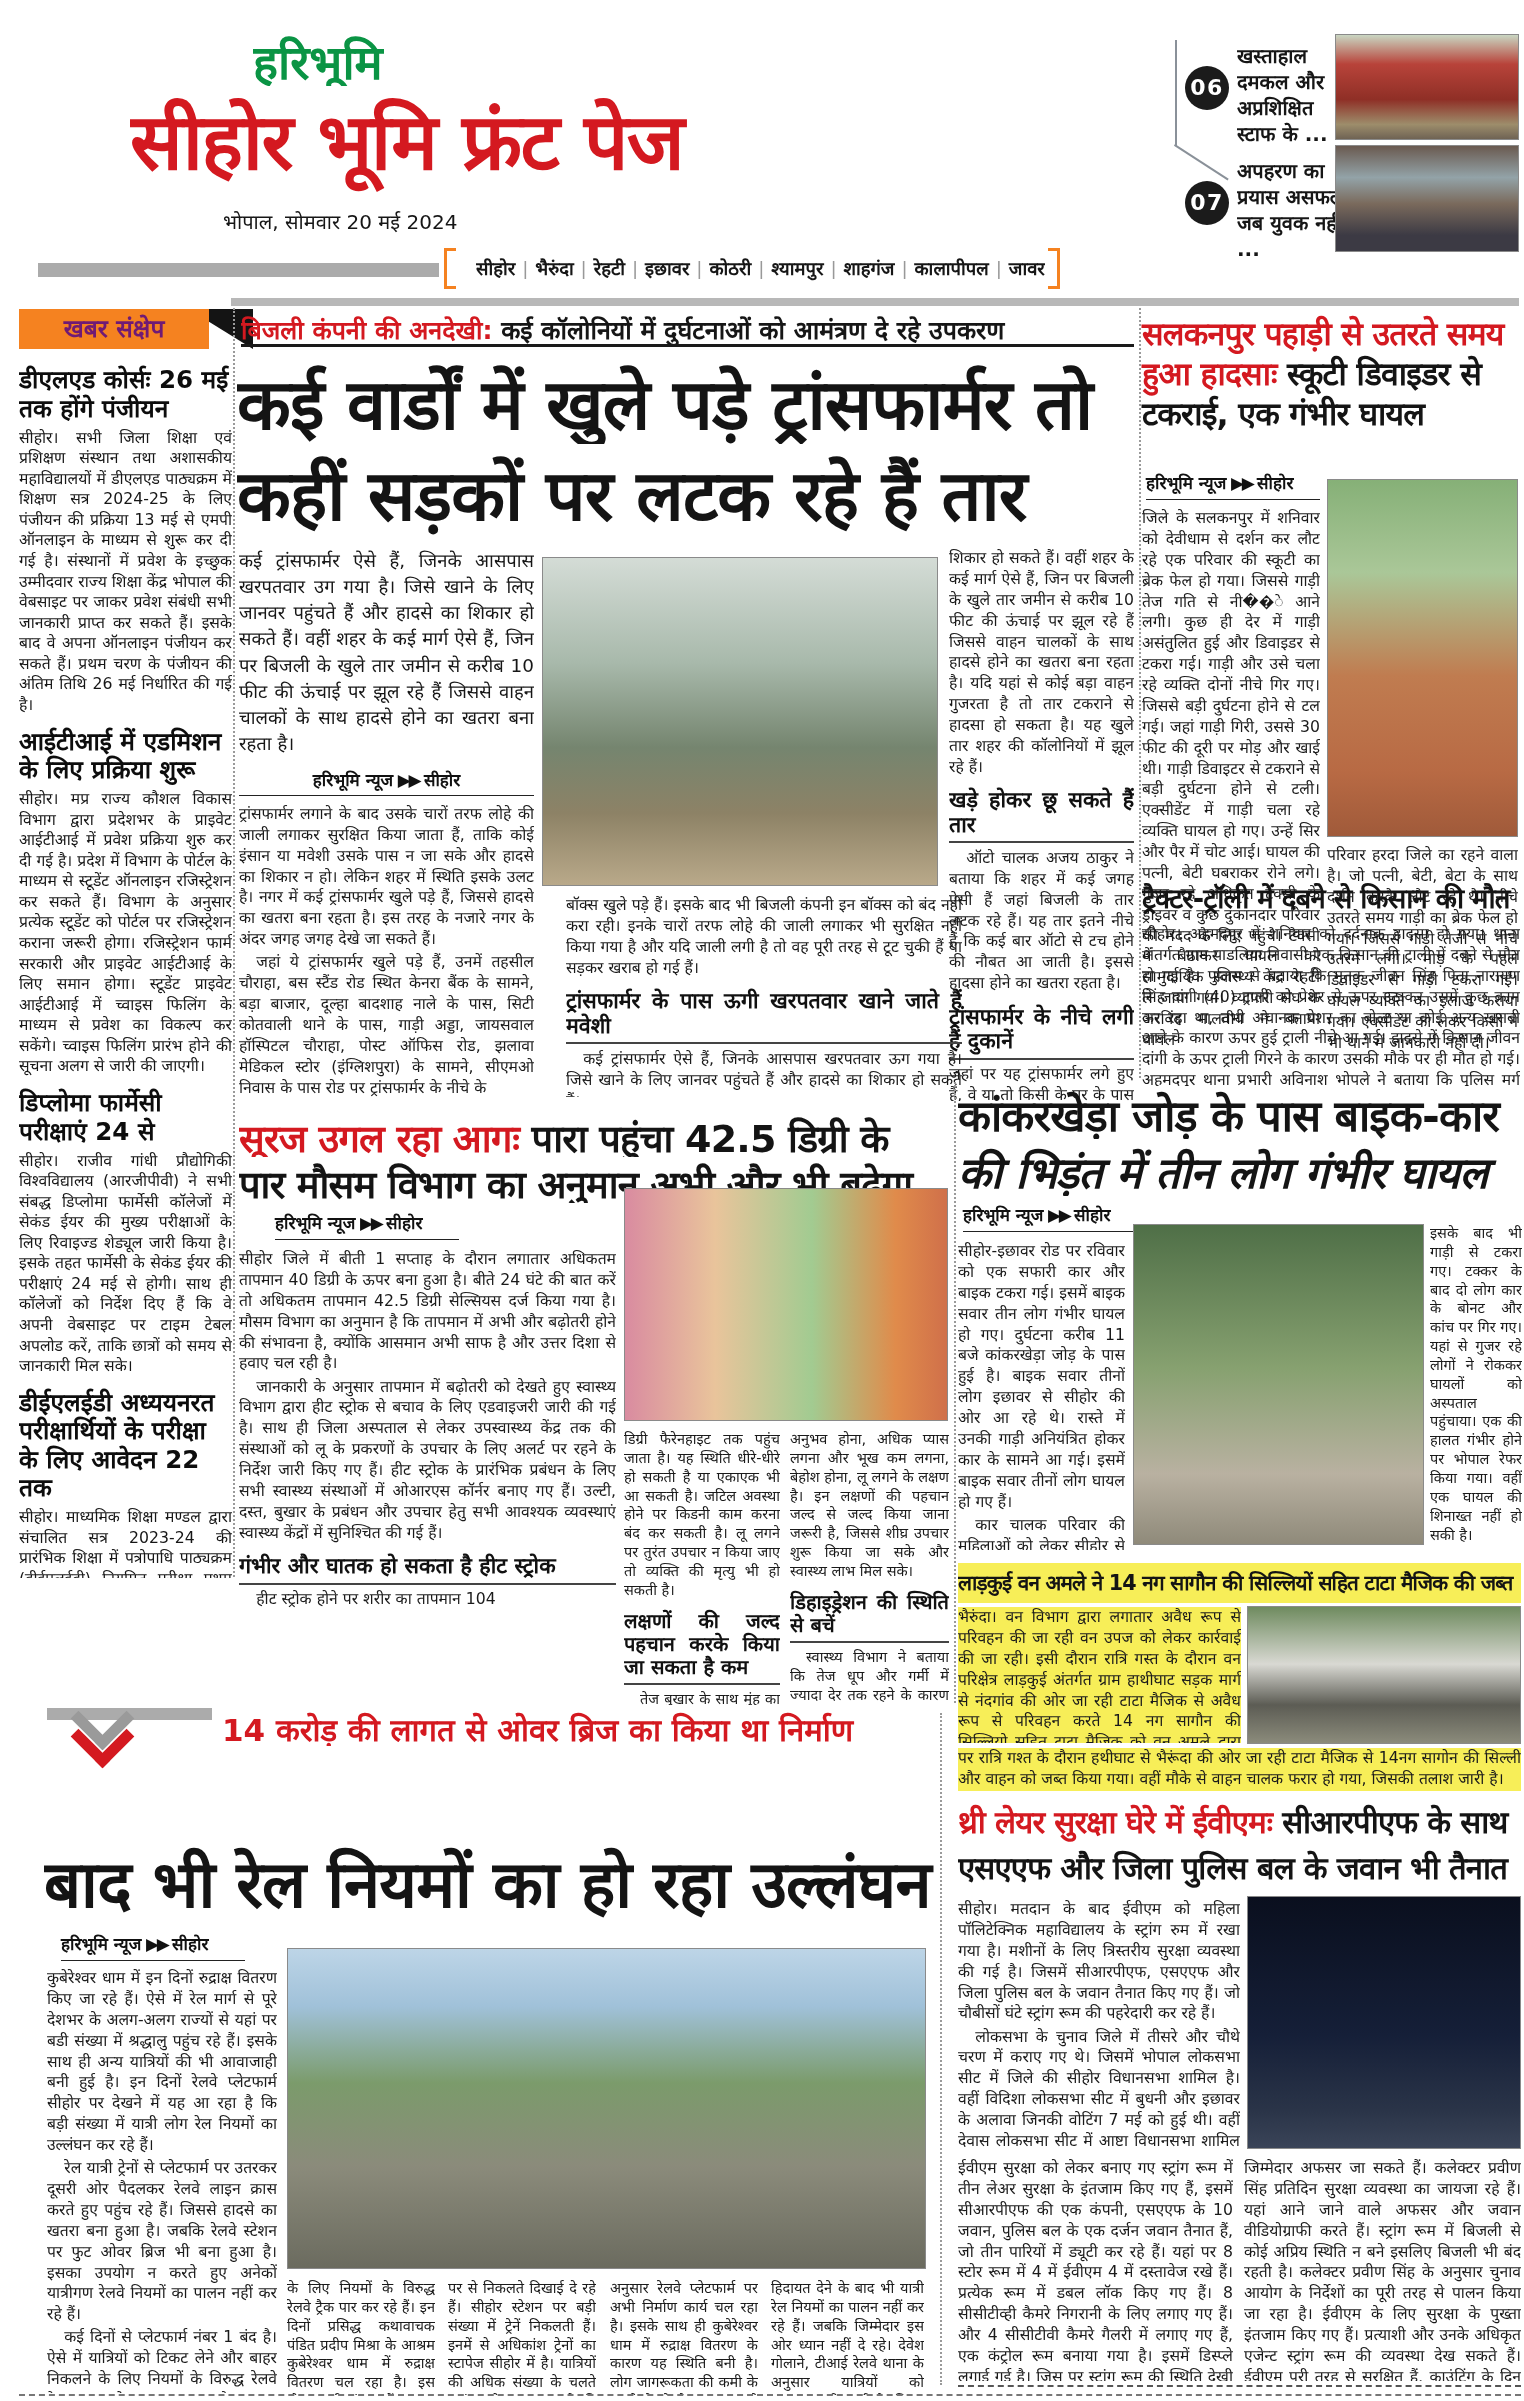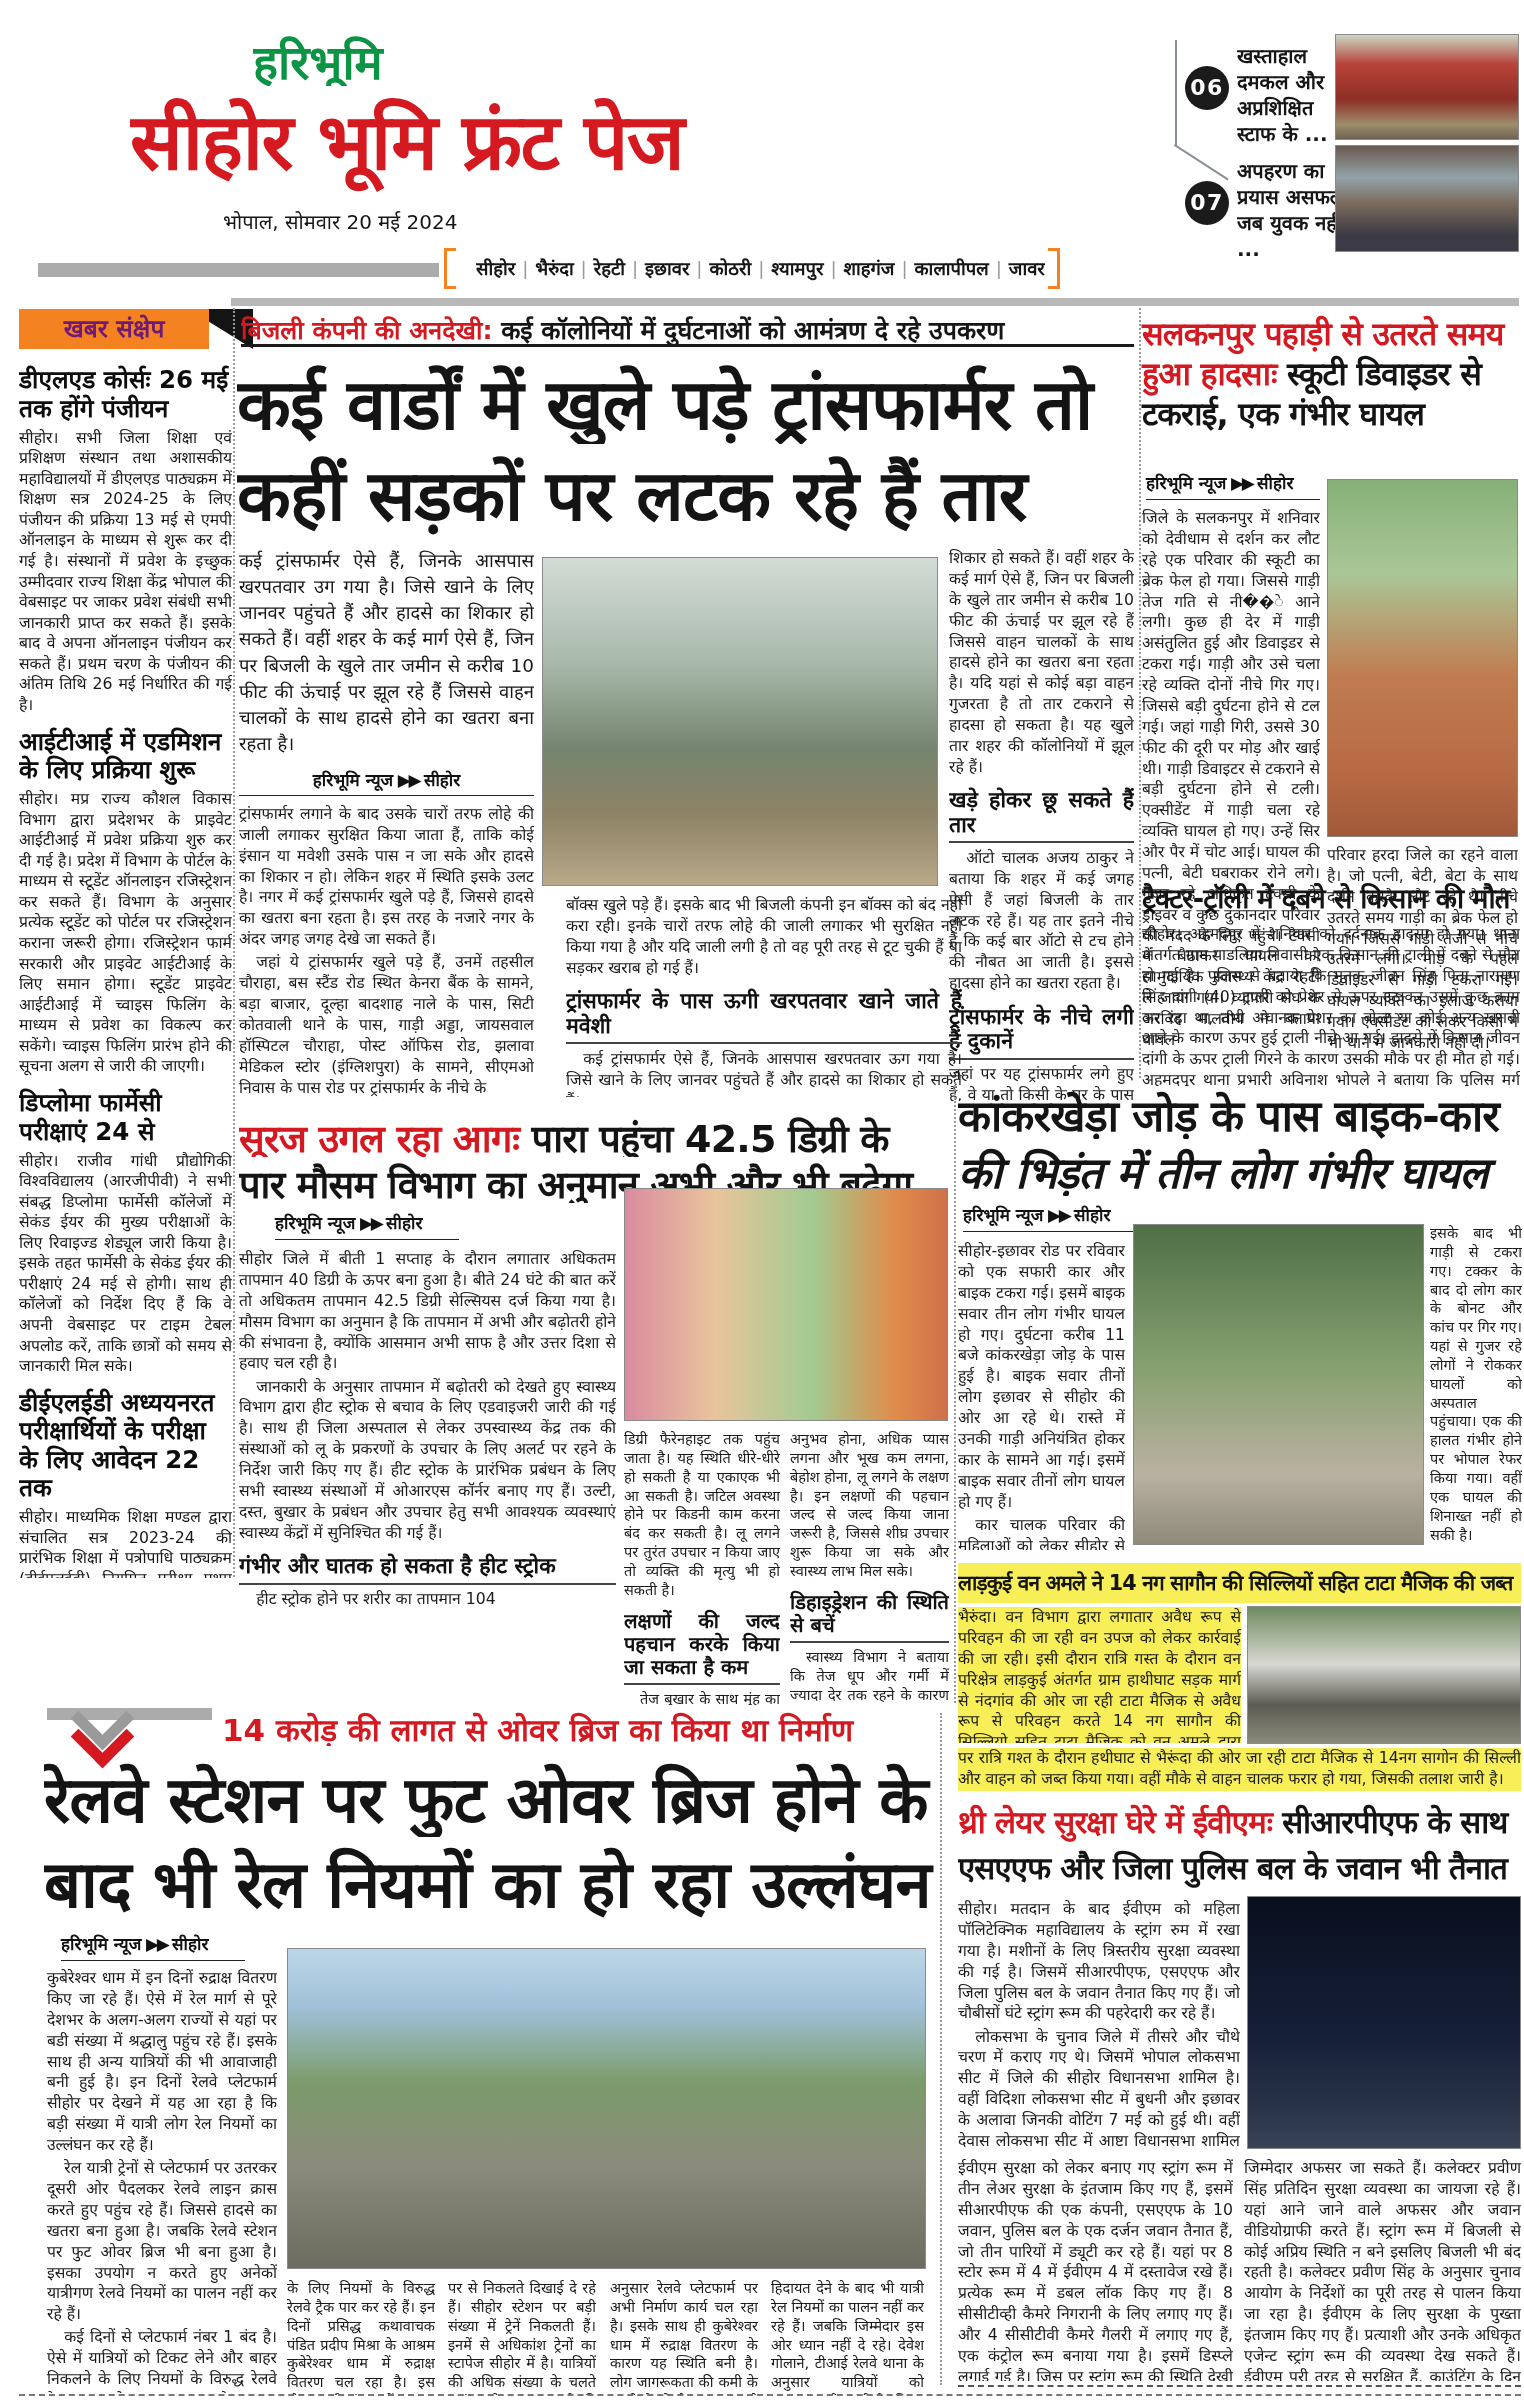--- a/index.html
+++ b/index.html
@@ -215,21 +215,20 @@
     <div class="para0">जिम्मेदार अफसर जा सकते हैं। कलेक्टर प्रवीण सिंह प्रतिदिन सुरक्षा व्यवस्था का जायजा रहे हैं। यहां आने जाने वाले अफसर और जवान वीडियोग्राफी करते हैं। स्ट्रांग रूम में बिजली से कोई अप्रिय स्थिति न बने इसलिए बिजली भी बंद रहती है। कलेक्टर प्रवीण सिंह के अनुसार चुनाव आयोग के निर्देशों का पूरी तरह से पालन किया जा रहा है। ईवीएम के लिए सुरक्षा के पुख्ता इंतजाम किए गए हैं। प्रत्याशी और उनके अधिकृत एजेन्ट स्ट्रांग रूम की व्यवस्था देख सकते हैं। ईवीएम पूरी तरह से सुरक्षित हैं, काउंटिंग के दिन स्ट्रांग रूम खोला जाएगा।</div>
   </div>
   <div class="abs" style="left:958px;top:2385px;width:563px;height:0;border-top:2.3px dashed #555;"></div>
 
   <div class="abs vdot" style="left:940px;top:1713px;height:672px;"></div>
 
   <div class="abs" style="left:47px;top:1708px;width:165px;height:12.2px;background:#ababab;"></div>
   <div class="abs chev" style="left:80px;top:1696px;"></div>
   <div class="abs chev redc" style="left:80px;top:1714px;"></div>
   <div class="abs ctr red fit" style="left:222px;top:1708px;width:704px;height:38px;font-size:31px;font-weight:700;">14 करोड़ की लागत से ओवर ब्रिज का किया था निर्माण</div>
-  <div class="abs ctr hl fit" style="left: 44px; top: 1754px; width: 894px; height: 83px; font-size: 64px;">रेलवे स्टेशन पर फुट ओवर ब्रिज होने के</div>
   <div class="abs ctr hl fit" style="left: 44px; top: 1838px; width: 894px; height: 83px; font-size: 65px;">बाद भी रेल नियमों का हो रहा उल्लंघन</div>
   <div class="abs byline" style="left:61px;top:1932px;width:184px;">
     <span>हरिभूमि न्यूज</span><span class="bi">▶▶</span><span>सीहोर</span>
   </div>
   <div class="abs body" style="left:47px;top:1968px;width:230px;height:425px;">
     <div class="para0">कुबेरेश्वर धाम में इन दिनों रुद्राक्ष वितरण किए जा रहे हैं। ऐसे में रेल मार्ग से पूरे देशभर के अलग-अलग राज्यों से यहां पर बडी संख्या में श्रद्धालु पहुंच रहे हैं। इसके साथ ही अन्य यात्रियों की भी आवाजाही बनी हुई है। इन दिनों रेलवे प्लेटफार्म सीहोर पर देखने में यह आ रहा है कि बड़ी संख्या में यात्री लोग रेल नियमों का उल्लंघन कर रहे हैं।</div>
     <div class="para">रेल यात्री ट्रेनों से प्लेटफार्म पर उतरकर दूसरी ओर पैदलकर रेलवे लाइन क्रास करते हुए पहुंच रहे हैं। जिससे हादसे का खतरा बना हुआ है। जबकि रेलवे स्टेशन पर फुट ओवर ब्रिज भी बना हुआ है। इसका उपयोग न करते हुए अनेकों यात्रीगण रेलवे नियमों का पालन नहीं कर रहे हैं।</div>
     <div class="para">कई दिनों से प्लेटफार्म नंबर 1 बंद है। ऐसे में यात्रियों को टिकट लेने और बाहर निकलने के लिए नियमों के विरुद्ध रेलवे ट्रैक का उपयोग करना पड़ रहा है।</div>
   </div>
   <div class="abs photo ph-rail" style="left:287px;top:1948px;width:639px;height:321px;"></div>

